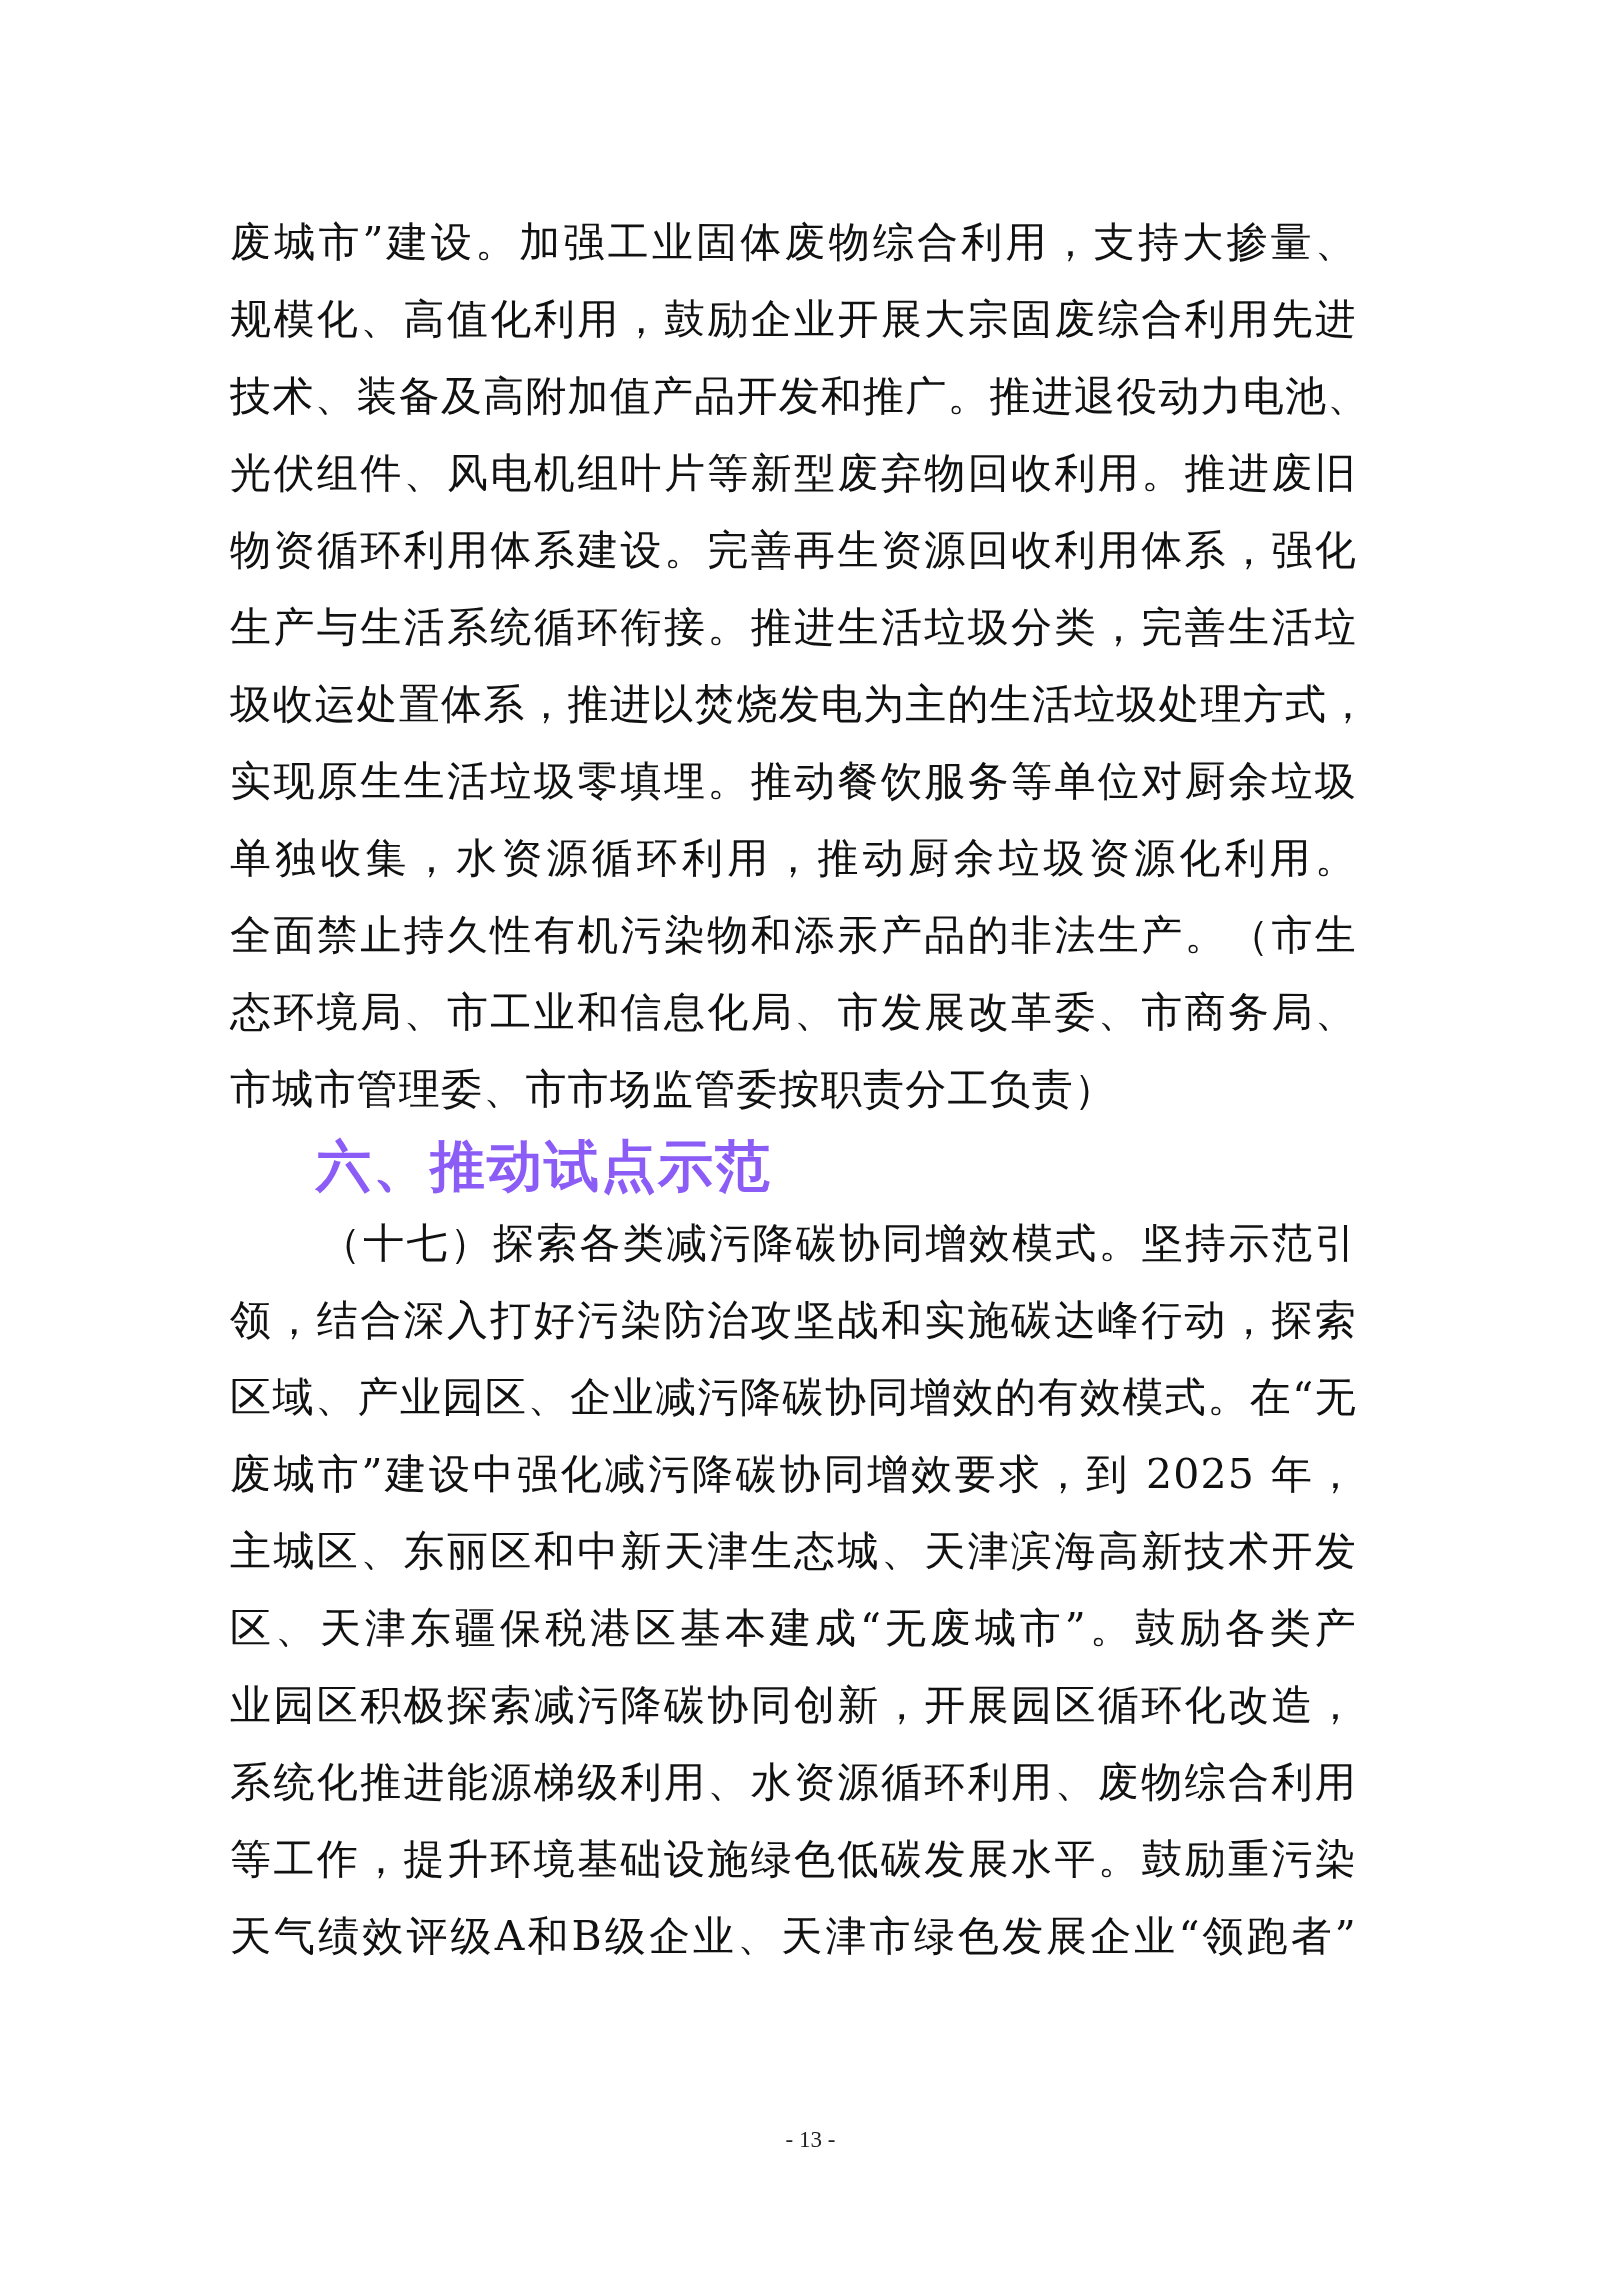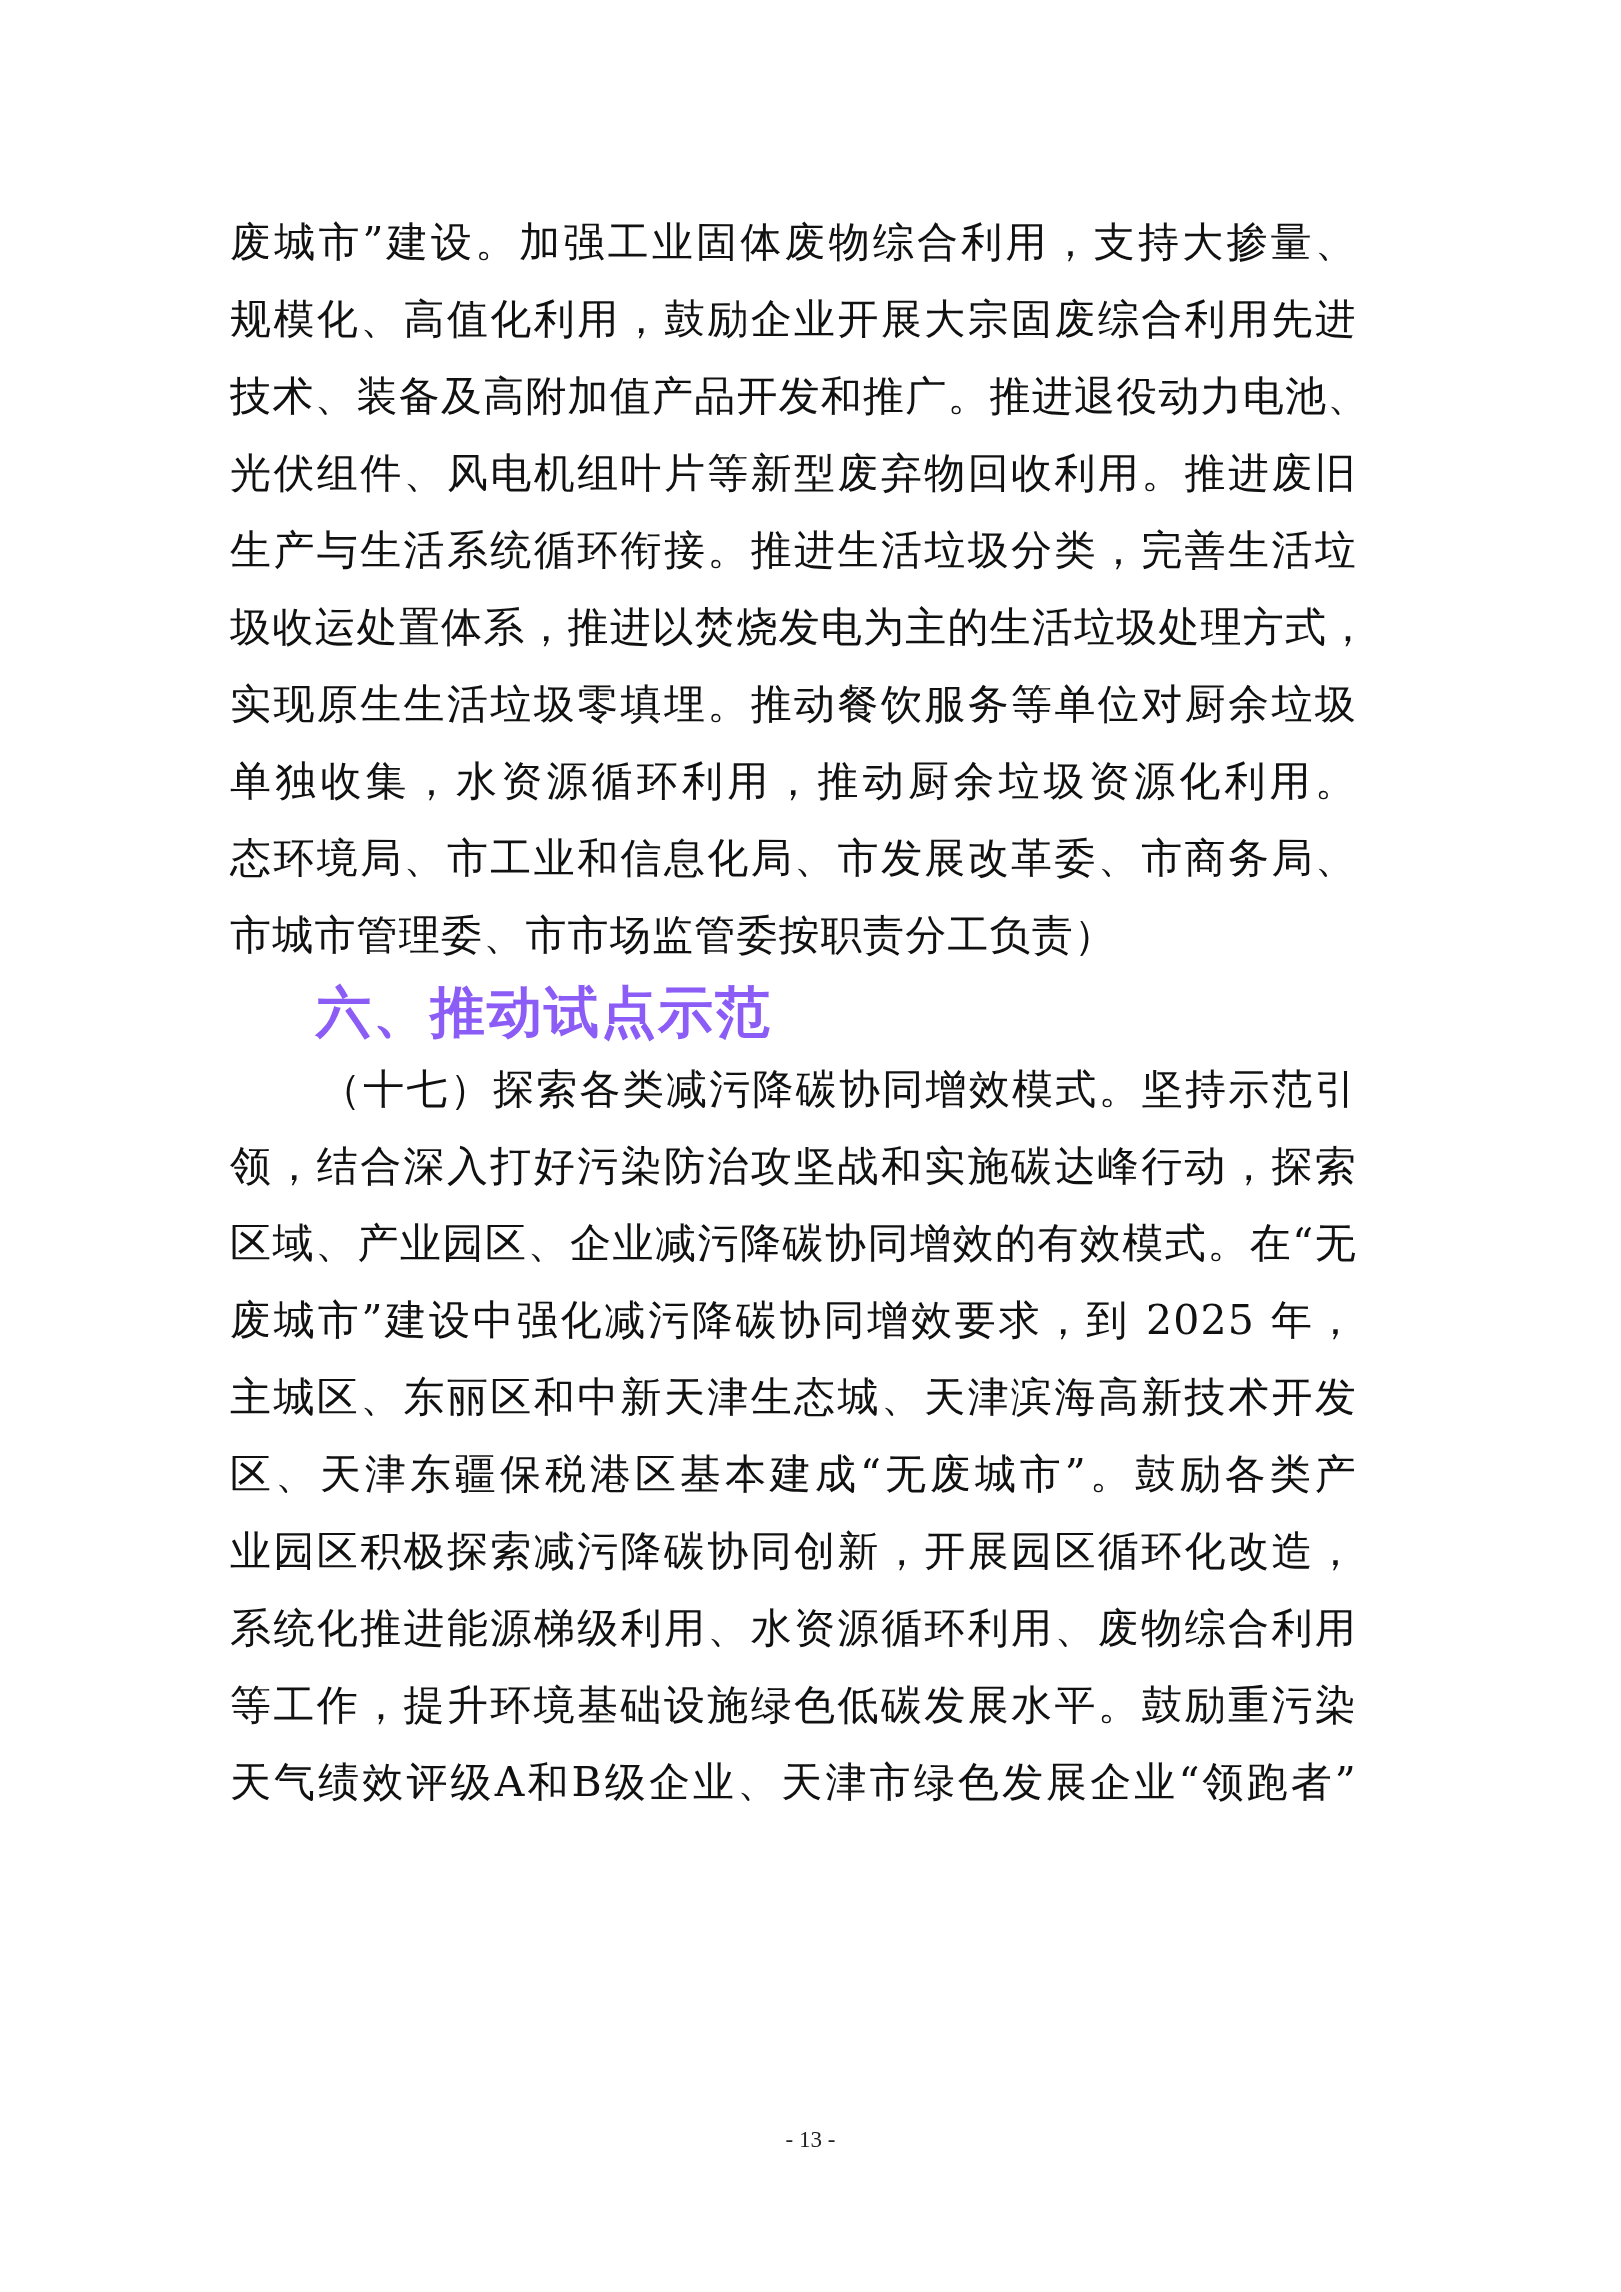--- a/index.html
+++ b/index.html
@@ -71,24 +71,26 @@
 <body>
 
 <div class="page">
   <div class="body-text">
 
     <div>
       <div class="line">废城市”建设。加强工业固体废物综合利用，支持大掺量、</div>
       <div class="line">规模化、高值化利用，鼓励企业开展大宗固废综合利用先进</div>
       <div class="line">技术、装备及高附加值产品开发和推广。推进退役动力电池、</div>
       <div class="line">光伏组件、风电机组叶片等新型废弃物回收利用。推进废旧</div>
+      <div class="line">物资循环利用体系建设。完善再生资源回收利用体系，强化</div>
       <div class="line">生产与生活系统循环衔接。推进生活垃圾分类，完善生活垃</div>
       <div class="line">圾收运处置体系，推进以焚烧发电为主的生活垃圾处理方式，</div>
       <div class="line">实现原生生活垃圾零填埋。推动餐饮服务等单位对厨余垃圾</div>
       <div class="line">单独收集，水资源循环利用，推动厨余垃圾资源化利用。</div>
+      <div class="line">全面禁止持久性有机污染物和添汞产品的非法生产。（市生</div>
       <div class="line">态环境局、市工业和信息化局、市发展改革委、市商务局、</div>
       <div class="line last">市城市管理委、市市场监管委按职责分工负责）</div>
     </div>
 
     <div class="heading">六、推动试点示范</div>
 
     <div>
       <div class="line indent">（十七）探索各类减污降碳协同增效模式。坚持示范引</div>
       <div class="line">领，结合深入打好污染防治攻坚战和实施碳达峰行动，探索</div>
       <div class="line">区域、产业园区、企业减污降碳协同增效的有效模式。在“无</div>

